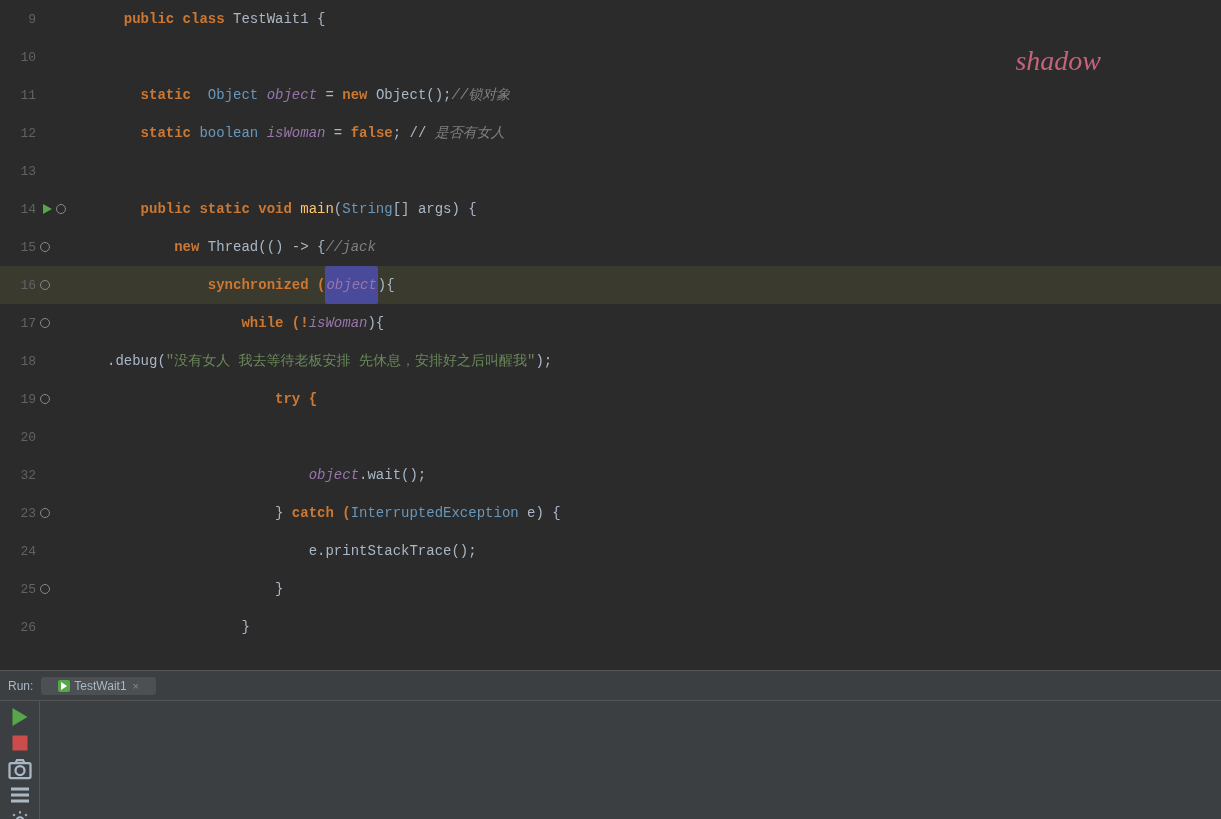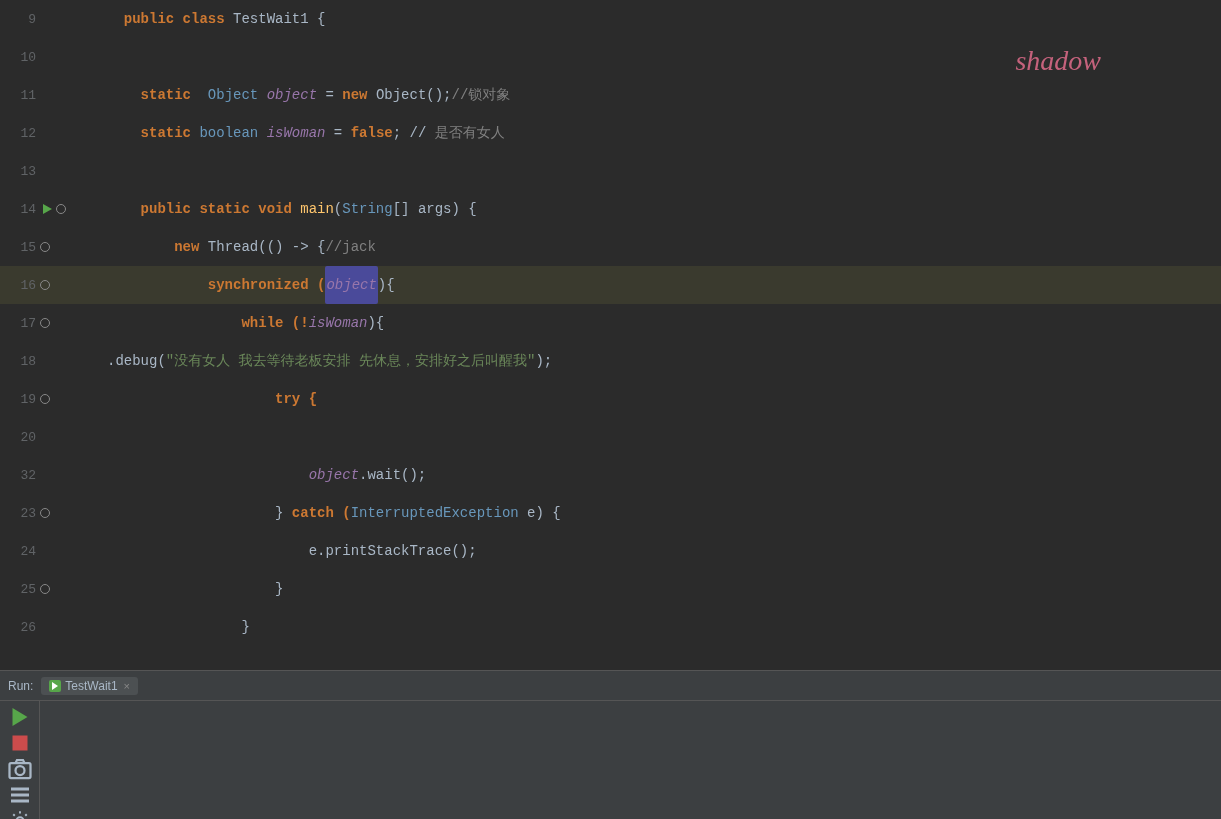--- a/index.html
+++ b/index.html
@@ -89,21 +89,21 @@
       white-space: pre;
       font-size: 14px;
       line-height: 38px;
     }
 
     
     .kw { color: #cc7832; font-weight: bold; } 
     .kw-blue { color: #6897bb; } 
     .fn { color: #ffc66d; }
     .str { color: #6a8759; } 
-    .comment { color: #808080; }
+    .comment { color: #808080; font-style: italic; }
     .var-italic { color: #9876aa; font-style: italic; }
     .plain { color: #a9b7c6; }
     .highlight-box {
       background: #4a4a9a;
       border-radius: 2px;
       padding: 0 1px;
       color: #9876aa;
       font-style: italic;
     }
     .shadow-watermark {
@@ -140,21 +140,21 @@
       font-family: sans-serif;
       font-size: 12px;
     }
 
     .run-tab {
       display: flex;
       align-items: center;
       gap: 4px;
       background: #4c5052;
       border-radius: 3px;
-      padding: 2px 8px;
+      padding: 2px 17px;
       color: #a9b7c6;
       font-family: sans-serif;
       font-size: 12px;
       cursor: pointer;
     }
 
     .run-tab-icon {
       width: 12px;
       height: 12px;
       background: #57a64a;

